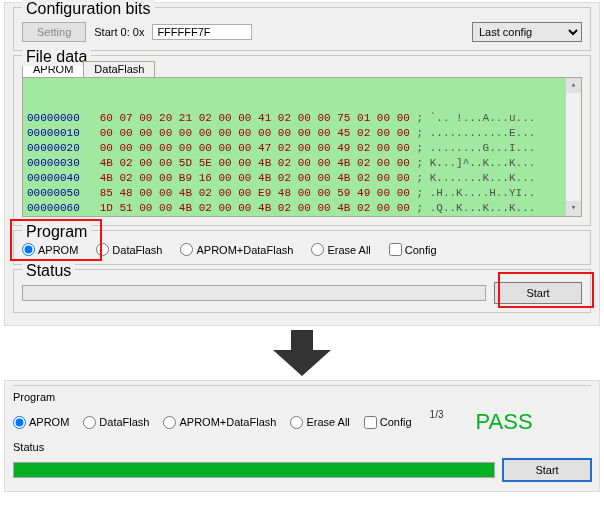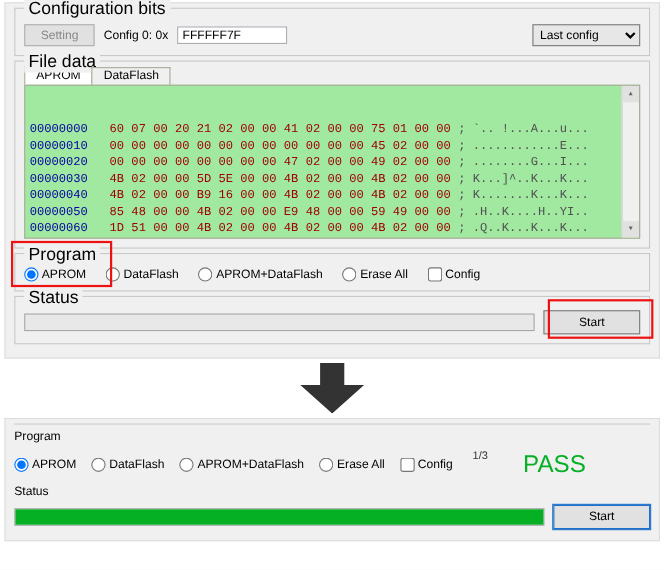--- a/index.html
+++ b/index.html
@@ -173,24 +173,24 @@
 </style>
 </head>
 <body>
 
 <div class="panel" style="position:relative; padding-bottom:8px;">
 
   <div class="groupbox">
     <span class="groupbox-label">Configuration bits</span>
     <div class="config-row">
       <button class="btn">Setting</button>
-      <span>Config 0: 0x</span>
+      <span>Start 0: 0x</span>
       <input class="text-input" style="width: 100px;" value="FFFFFF7F">
       <span style="flex:1"></span>
-      <select class="select" style="width:98px;">
+      <select class="select" style="width:110px;">
         <option>Last config</option>
       </select>
     </div>
   </div>
 
   <div class="groupbox" style="padding-top:2px;">
     <span class="groupbox-label">File data</span>
     <div class="tabs">
       <div class="tab">APROM</div>
       <div class="tab inactive">DataFlash</div>

